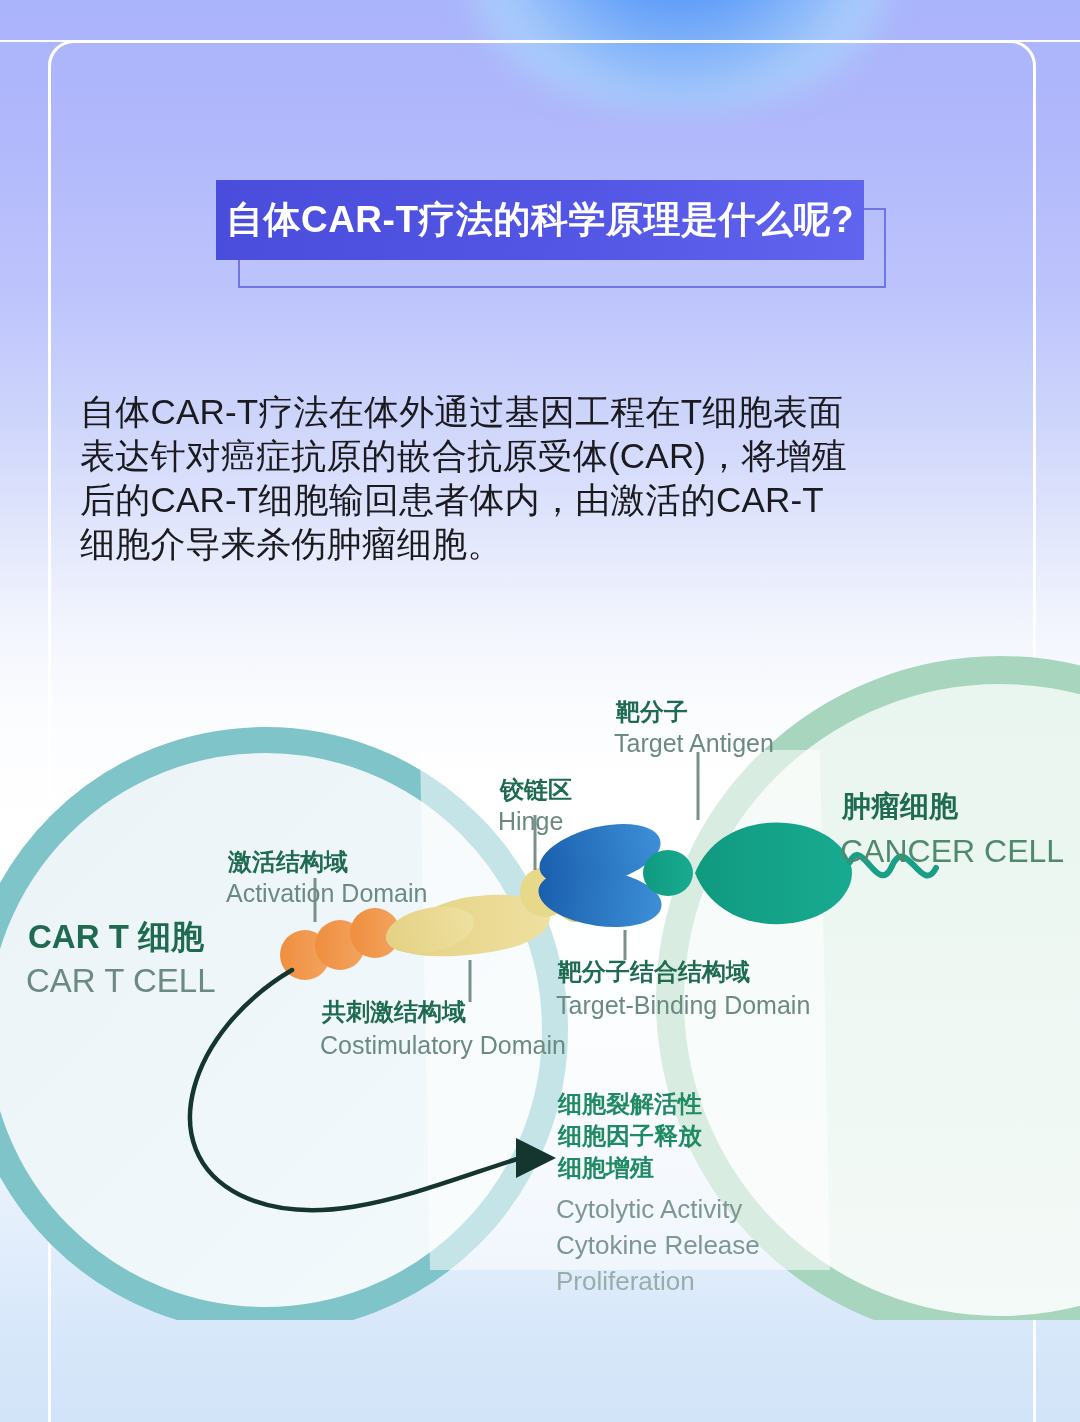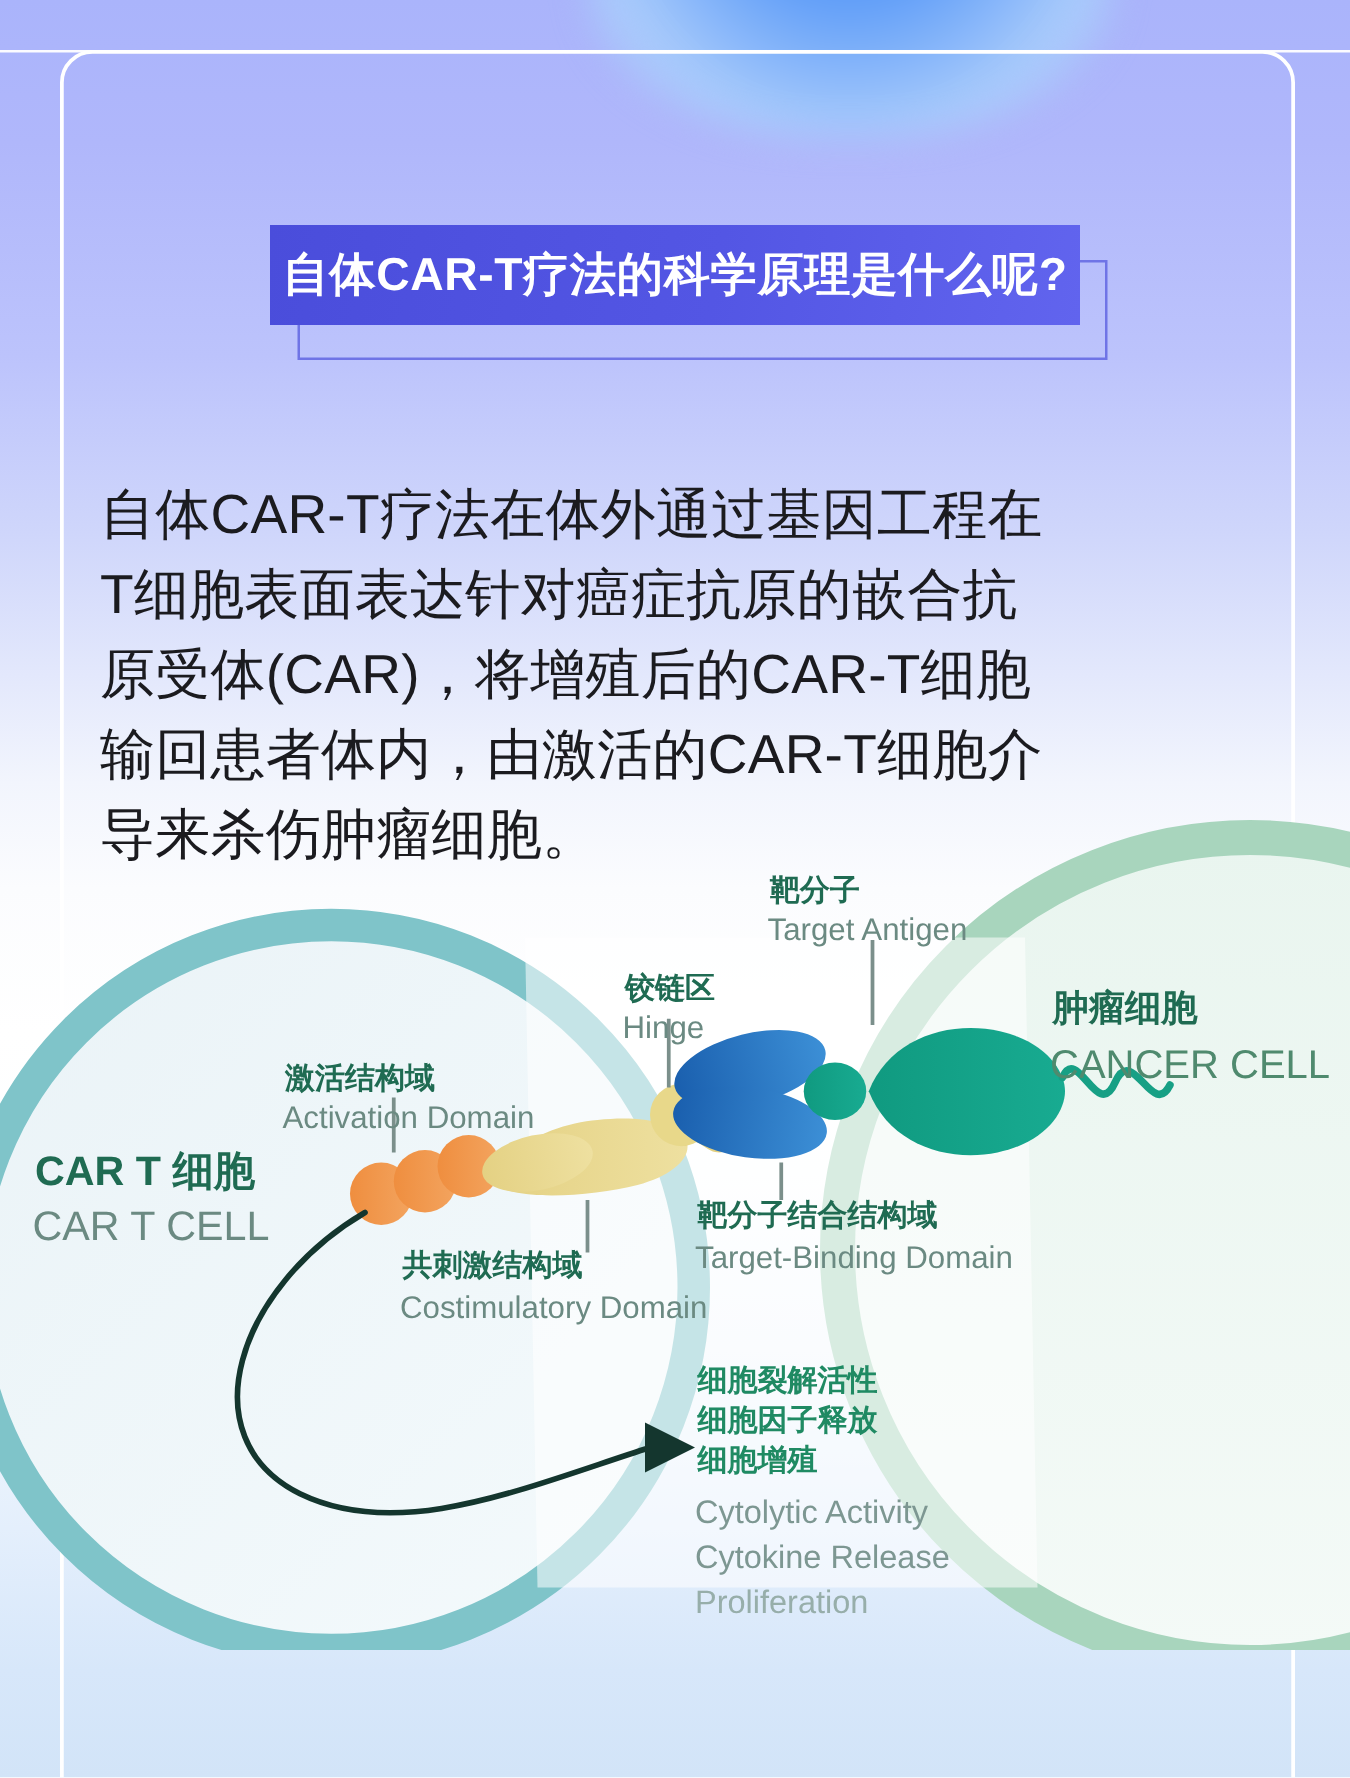--- a/index.html
+++ b/index.html
@@ -102,24 +102,24 @@
     font-size: 37px;
     font-weight: 700;
     letter-spacing: 0.5px;
     white-space: nowrap;
   }
 
   
   .body-copy {
     position: absolute;
     left: 80px;
-    top: 380px;
+    top: 390px;
     width: 770px;
-    font-size: 44px;
-    line-height: 64px;
+    font-size: 35px;
+    line-height: 44px;
     color: #1b1b1f;
     letter-spacing: 0.2px;
   }
   .body-copy p { margin: 0; }
 
   
   .diagram {
     position: absolute;
     left: 0;
     top: 630px;

